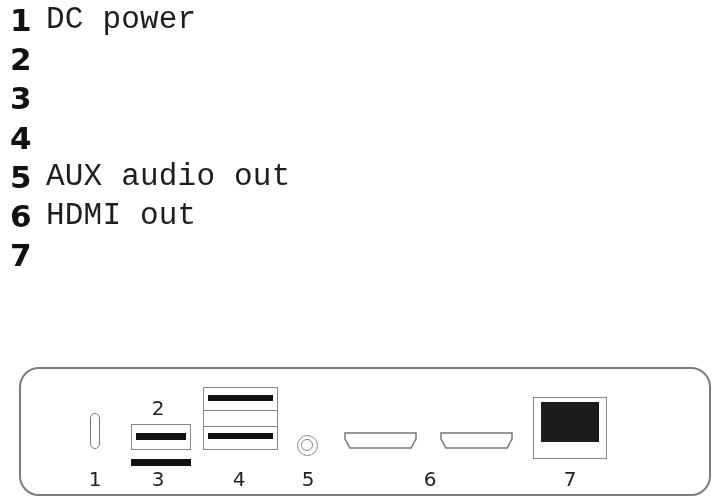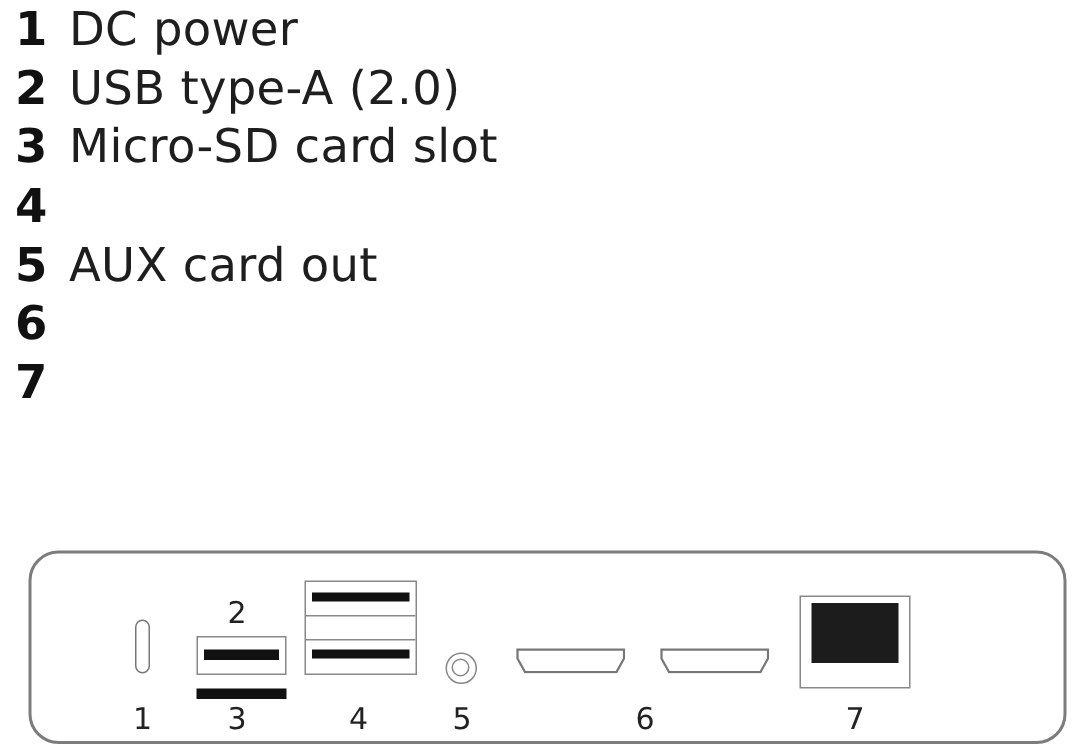--- a/index.html
+++ b/index.html
@@ -2,21 +2,21 @@
 <html><head>
 <meta charset="utf-8">
 <style>
   html, body { margin: 0; padding: 0; background: #ffffff; }
   body { width: 720px; height: 504px; position: relative; overflow: hidden;
          font-family: "DejaVu Sans", sans-serif; color: #1a1a1a; }
 
   .legend { position: absolute; left: 10px; top: 0px; margin: 0; padding: 0; list-style: none; }
   .legend li { height: 39.3px; line-height: 34px; font-size: 31px; white-space: nowrap; display: flex; align-items: center; }
   .legend .num { display: inline-block; width: 36px; font-weight: bold; color: #111; }
-  .legend .txt { font-weight: normal; color: #1e1e1e; letter-spacing: 0.2px; }
+  .legend .txt { font-weight: normal; color: #1e1e1e; letter-spacing: 0.2px; font-family: Liberation Mono, monospace; }
 
   .panel { position: absolute; left: 19px; top: 367px; width: 692px; height: 129px;
            border: 2px solid #7c7c7c; border-radius: 20px; box-sizing: border-box; background: #fff; }
 
   .port { position: absolute; box-sizing: border-box; }
   .dc { left: 90px; top: 413px; width: 10px; height: 36px; border: 1.5px solid #777; border-radius: 5px; }
   .usb2 { left: 131px; top: 424px; width: 60px; height: 26px; border: 1.5px solid #888; }
   .usb2 .bar, .usb3 .bar { position: absolute; background: #111; }
   .usb2 .bar { left: 4px; right: 4px; top: 8px; height: 7px; }
   .sd { left: 131px; top: 459px; width: 60px; height: 7px; background: #111; }
@@ -39,35 +39,34 @@
 </head>
 <body>
 
 <ul class="legend">
   <li>
       <span class="num">1</span>
       <span class="txt">DC power</span>
     </li>
   <li>
       <span class="num">2</span>
-      <span class="txt">USB type-A (2.0)</span>
     </li>
   <li>
       <span class="num">3</span>
-      <span class="txt">Micro-SD card slot</span>
     </li>
   <li>
       <span class="num">4</span>
     </li>
   <li>
       <span class="num">5</span>
-      <span class="txt">AUX card out</span>
+      <span class="txt">AUX audio out</span>
     </li>
   <li>
       <span class="num">6</span>
+      <span class="txt">HDMI out</span>
     </li>
   <li>
       <span class="num">7</span>
     </li>
 </ul>
 
 <div class="panel"></div>
 
 <div class="port dc"></div>
 

